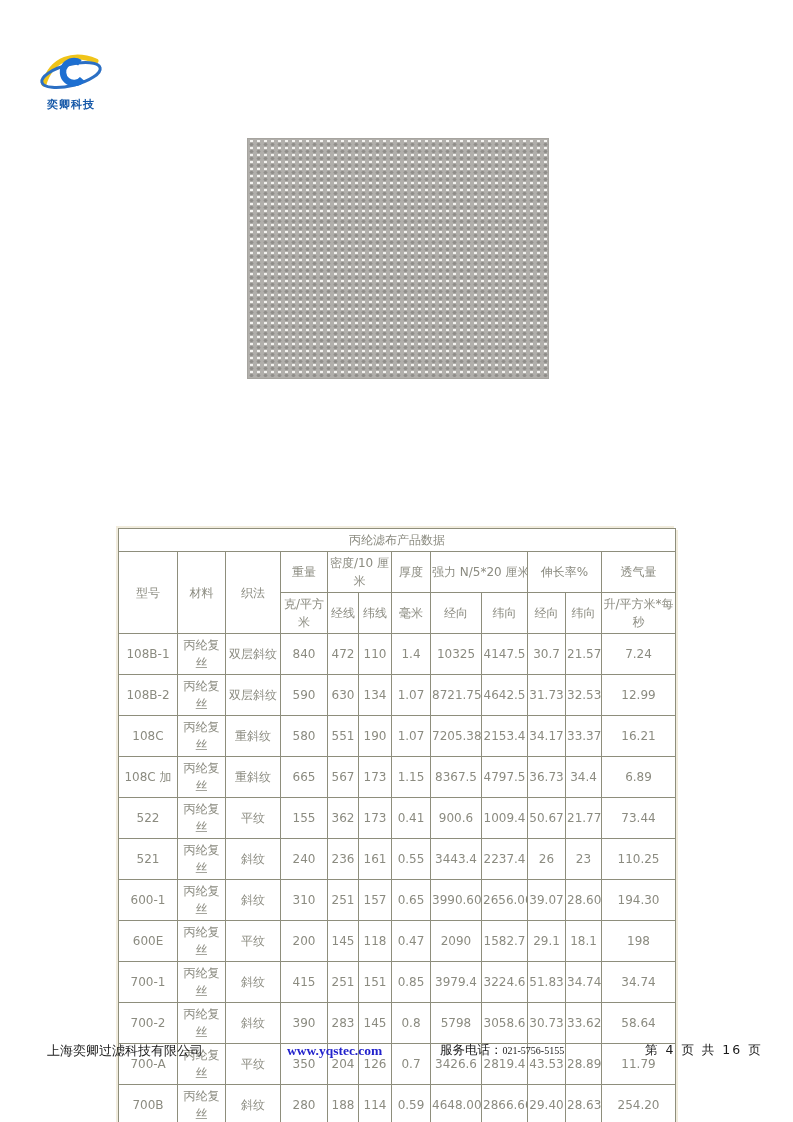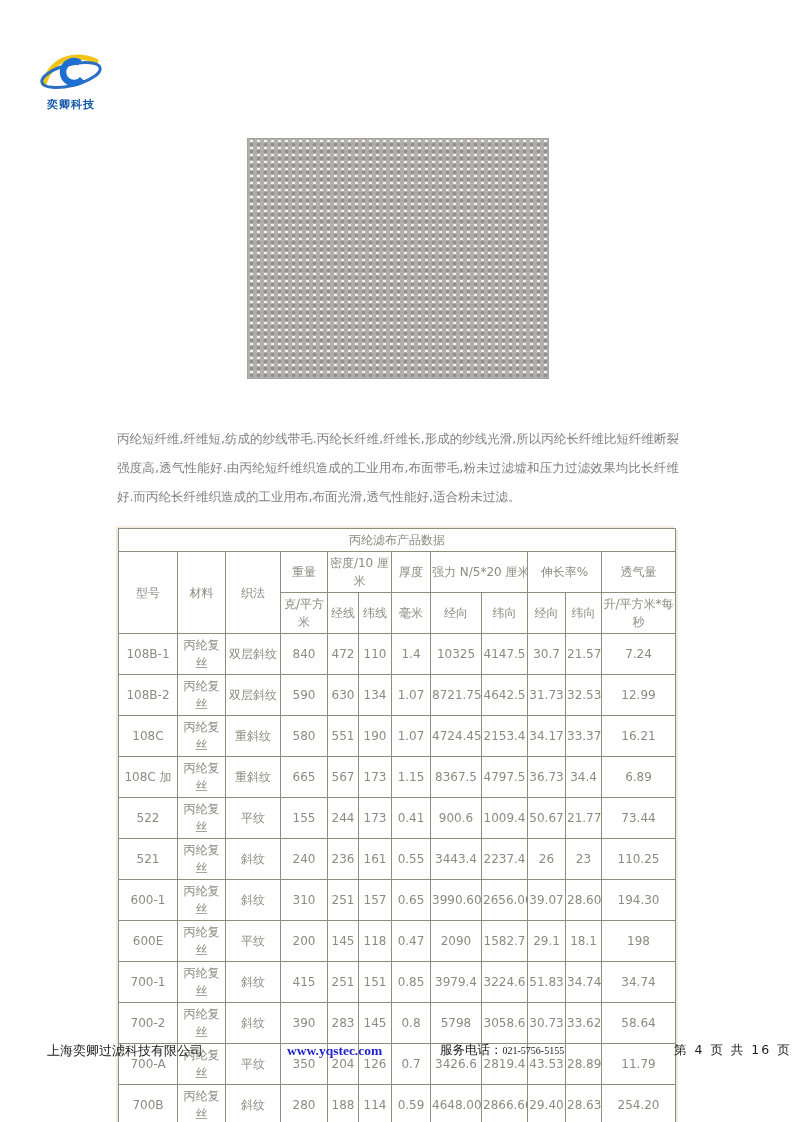--- a/index.html
+++ b/index.html
@@ -46,39 +46,38 @@
     font-size:12px;line-height:1.5;padding:2px 1px;height:21px;
     overflow:hidden;
   }
   .pt td.title-cell{height:20px;}
   .pt td.grp{white-space:nowrap;}
   
   .footer-company{position:absolute;left:47px;top:1042px;font-size:13px;color:#1a1a1a;white-space:nowrap;}
   .footer-site{position:absolute;left:287px;top:1043px;font-family:"Liberation Serif","DejaVu Serif",serif;font-size:13.5px;font-weight:bold;color:var(--link-blue);text-decoration:none;white-space:nowrap;text-align:center;}
   .footer-phone{position:absolute;left:440px;top:1042px;font-size:12.5px;color:#1a1a1a;white-space:nowrap;}
   .footer-phone .num{font-family:"Liberation Serif","DejaVu Serif",serif;font-size:10px;}
-  .footer-page{position:absolute;left:645px;top:1042px;font-size:12.5px;color:#1a1a1a;letter-spacing:2px;white-space:nowrap;margin-left:29px;}
+  .footer-page{position:absolute;left:645px;top:1042px;font-size:12.5px;color:#1a1a1a;letter-spacing:2px;white-space:nowrap;}
 </style>
 </head>
 <body>
 
 <div class="page">
 
   <div class="logo">
     <svg viewBox="0 0 66 46">
       <path d="M6 34 C14 8, 36 2, 58 11" fill="none" stroke="#f0c419" stroke-width="5" stroke-linecap="round"></path>
       <ellipse cx="33" cy="25" rx="30" ry="10.5" fill="none" stroke="#2b6fc4" stroke-width="3" transform="rotate(-14 33 25)"></ellipse>
       <circle cx="36" cy="22" r="11" fill="none" stroke="#1d6fd1" stroke-width="6.5" stroke-dasharray="50 20" transform="rotate(40 36 22)"></circle>
     </svg>
     <div class="logo-text">奕卿科技</div>
   </div>
 
   <div class="fabric"></div>
 
-  <div class="intro">丙纶短纤维,纤维短,纺成的纱线带毛.丙纶长纤维,纤维长,形成的纱线光滑,所以丙纶长纤维比短纤维断裂强度高,透气性能好.由丙纶短纤维织造成的工业用布,布面带毛,粉未过滤墟和压力过滤效果均比长纤维好.而丙纶长纤维织造成的工业用布,布面光滑,透气性能好,适合粉未过滤。</div>
 
   <table class="pt">
     <colgroup>
       <col style="width:59px">
         <col style="width:48px">
         <col style="width:55px">
         <col style="width:47px">
       <col style="width:31px">
         <col style="width:33px">
         <col style="width:39px">
@@ -145,21 +144,21 @@
           <td>12.99</td>
         </tr>
         <tr>
           <td>108C</td>
           <td>丙纶复丝</td>
           <td>重斜纹</td>
           <td>580</td>
           <td>551</td>
           <td>190</td>
           <td>1.07</td>
-          <td>4724.45</td>
+          <td>7205.38</td>
           <td>2153.4</td>
           <td>34.17</td>
           <td>33.37</td>
           <td>16.21</td>
         </tr>
         <tr>
           <td>108C 加</td>
           <td>丙纶复丝</td>
           <td>重斜纹</td>
           <td>665</td>
@@ -170,21 +169,21 @@
           <td>4797.5</td>
           <td>36.73</td>
           <td>34.4</td>
           <td>6.89</td>
         </tr>
         <tr>
           <td>522</td>
           <td>丙纶复丝</td>
           <td>平纹</td>
           <td>155</td>
-          <td>244</td>
+          <td>362</td>
           <td>173</td>
           <td>0.41</td>
           <td>900.6</td>
           <td>1009.4</td>
           <td>50.67</td>
           <td>21.77</td>
           <td>73.44</td>
         </tr>
         <tr>
           <td>521</td>

